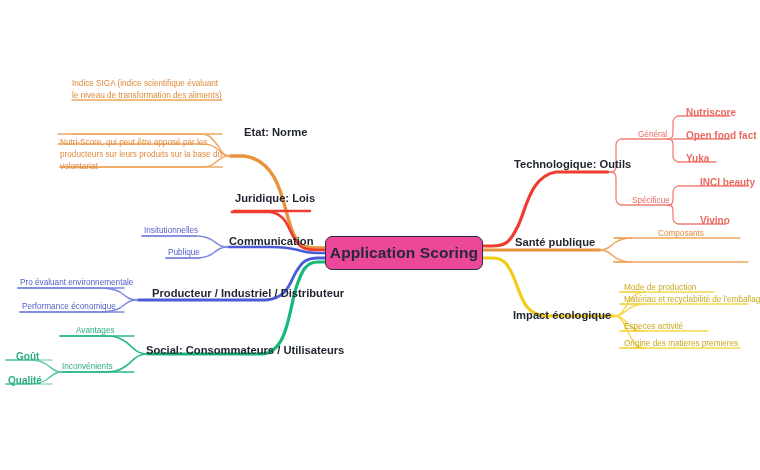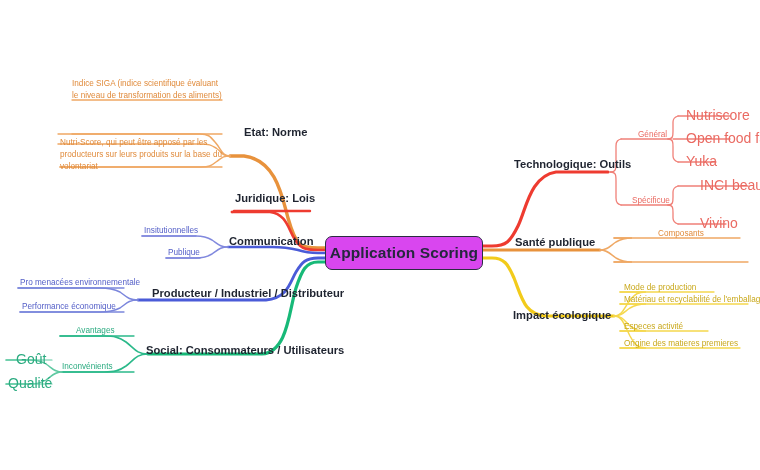--- a/index.html
+++ b/index.html
@@ -33,21 +33,21 @@
   }
   
   #root-node {
     left: 325px;
     top: 236px;
     width: 158px;
     height: 34px;
     box-sizing: border-box;
     border: 1.6px solid #2b2d42;
     border-radius: 7px;
-    background: #d946ef;
+    background: #ec4899;
     display: flex;
     align-items: center;
     justify-content: center;
     font-size: 15.5px;
     font-weight: bold;
     letter-spacing: 0.1px;
     color: #25273d;
     z-index: 5;
   }
   
@@ -56,22 +56,22 @@
     font-weight: bold;
     color: #1f2430;
   }
   
   .l2 {
     font-size: 8.2px;
     font-weight: normal;
   }
   
   .l3 {
-    font-size: 14px;
-    font-weight: normal;
+    font-size: 10px;
+    font-weight: bold;
   }
   .wrap {
     white-space: normal;
     line-height: 1.45;
   }
   .c-orange { color: #e08b3c; }
   .c-red    { color: #ea6a62; }
   .c-blue   { color: #5560c8; }
   .c-green  { color: #2bab80; }
   .c-yellow { color: #c9a81b; }
@@ -189,21 +189,21 @@
     <span>Insitutionnelles</span>
   </div>
   <div class="node l2 c-blue" style="left:168px; top:248px;">
     <span>Publique</span>
   </div>
 
   <div class="node l1" style="left:152px; top:286px;">
     <span>Producteur / Industriel / Distributeur</span>
   </div>
   <div class="node l2 c-blue" style="left:20px; top:278px;">
-    <span>Pro menacées environnementale</span>
+    <span>Pro évaluant environnementale</span>
   </div>
   <div class="node l2 c-blue" style="left:22px; top:302px;">
     <span>Performance économique</span>
   </div>
 
   <div class="node l1" style="left:146px; top:343px;">
     <span>Social: Consommateurs / Utilisateurs</span>
   </div>
   <div class="node l2 c-green" style="left:76px; top:326px;">
     <span>Avantages</span>

